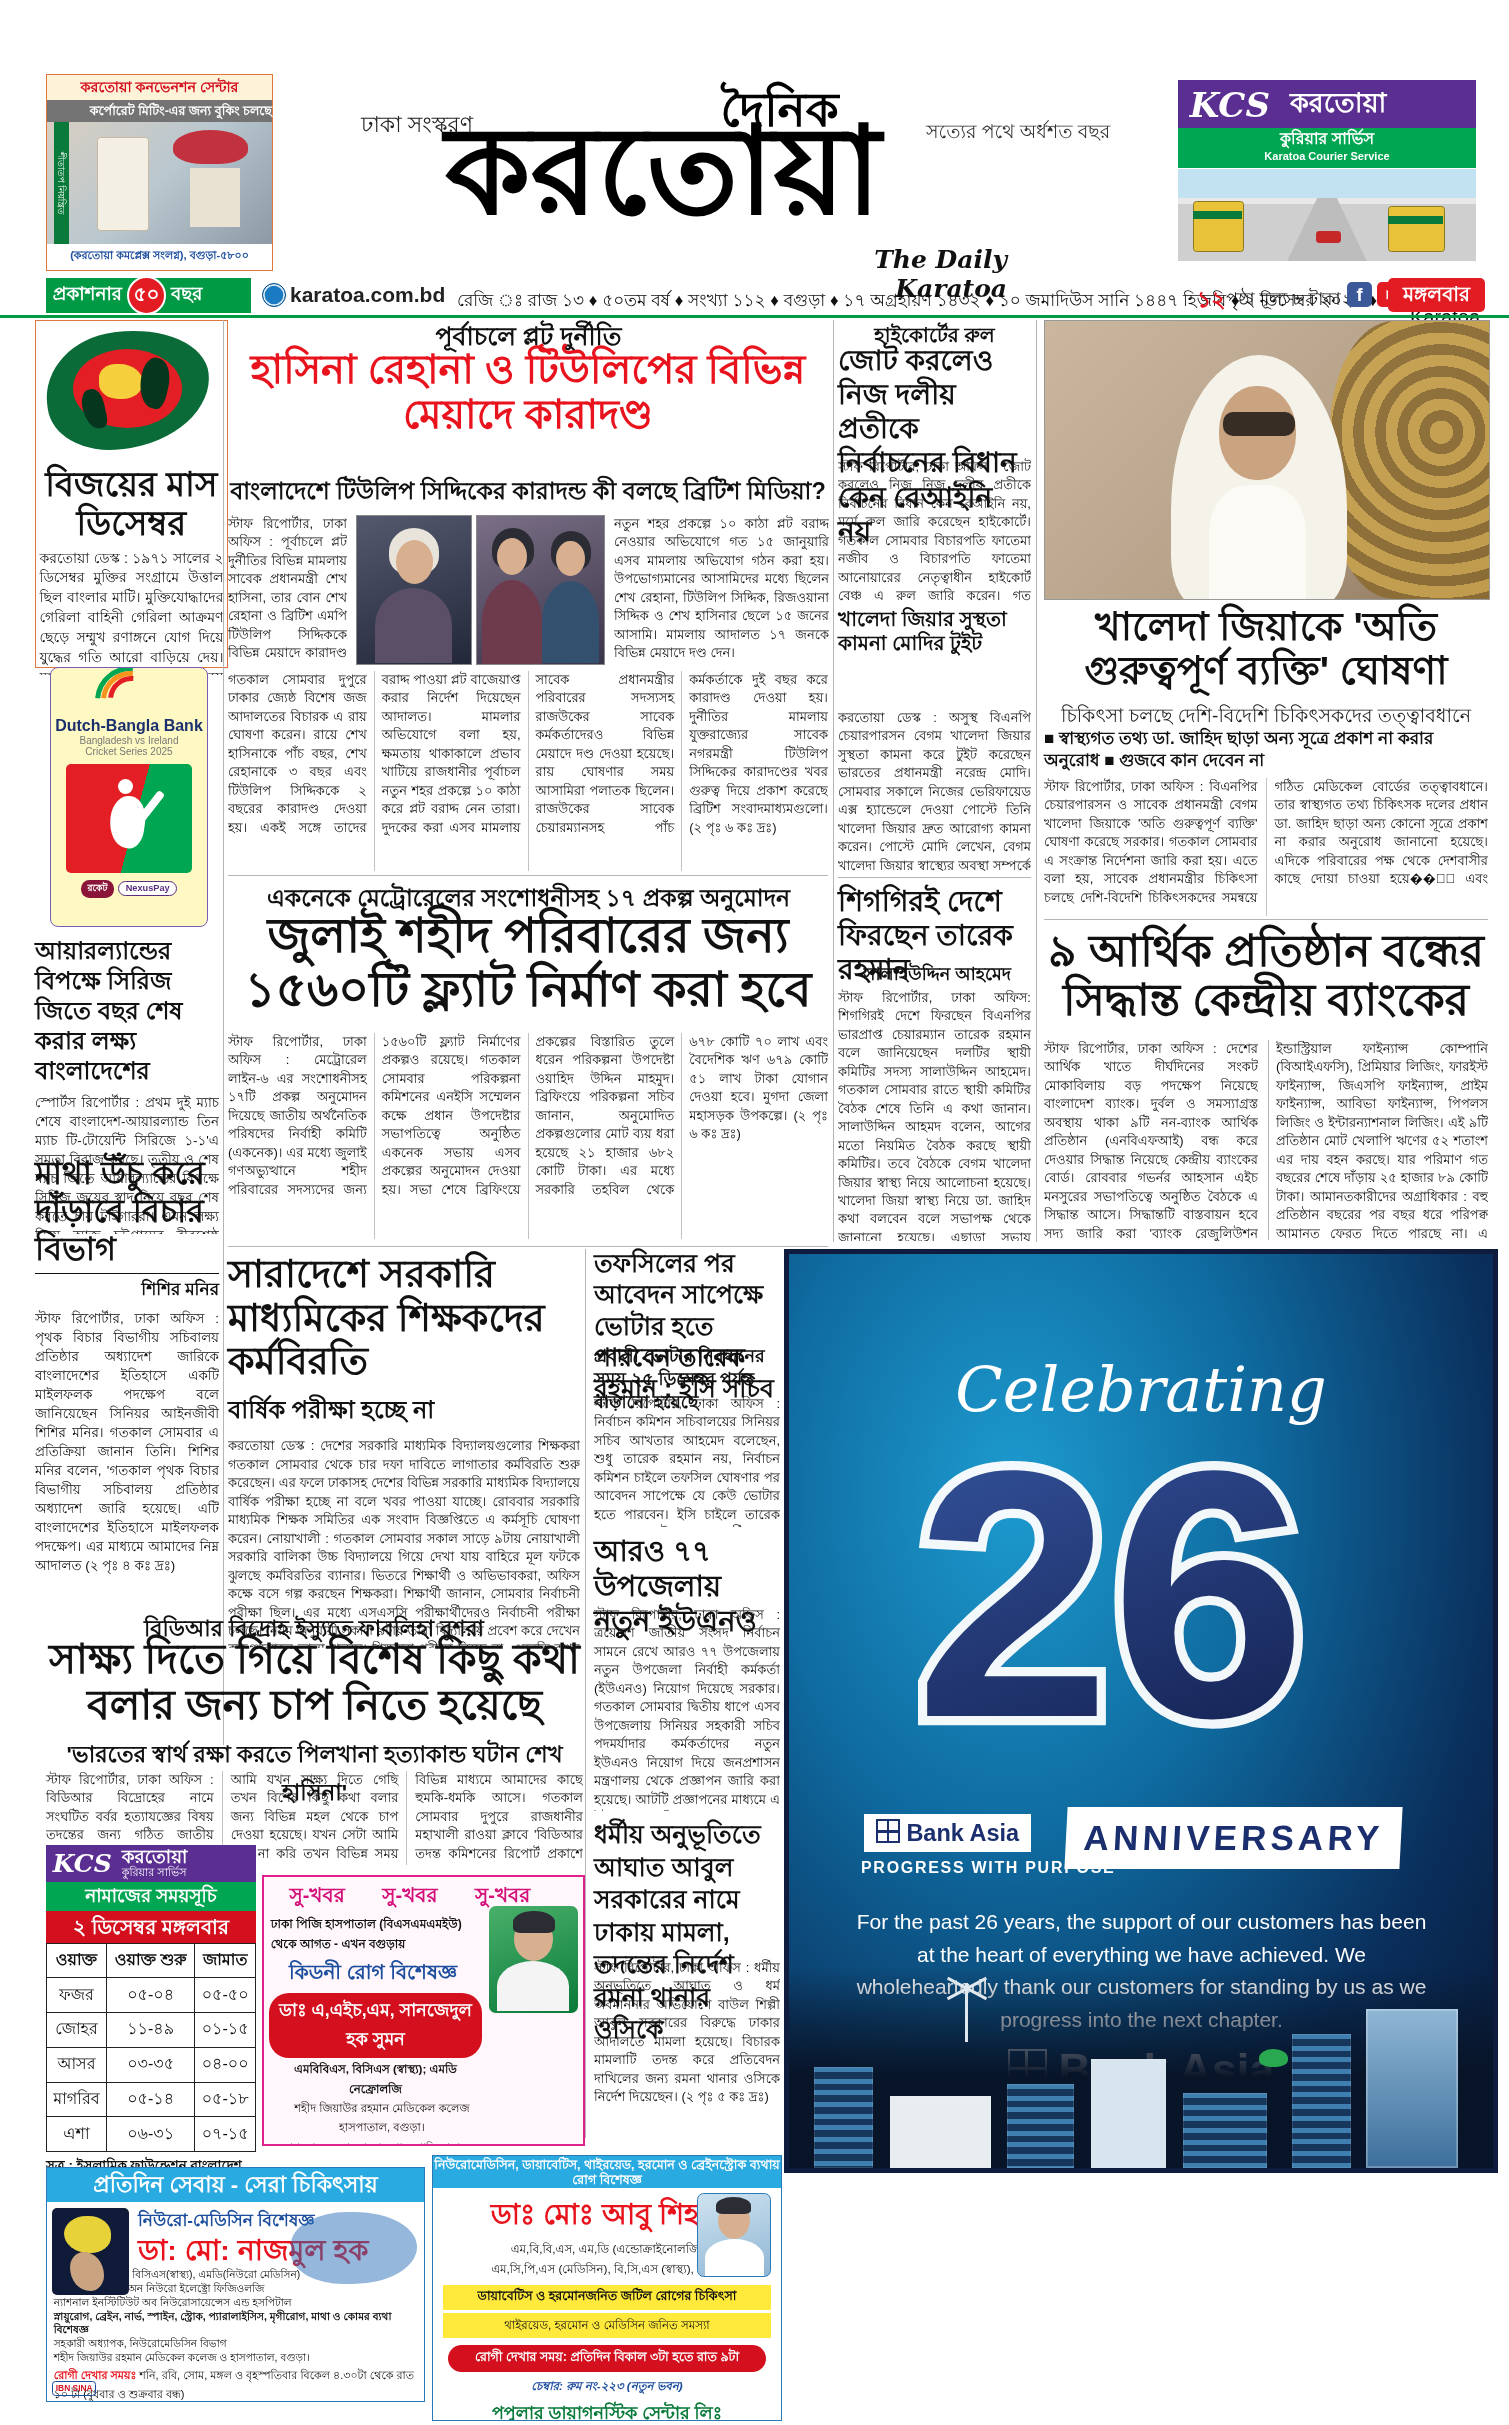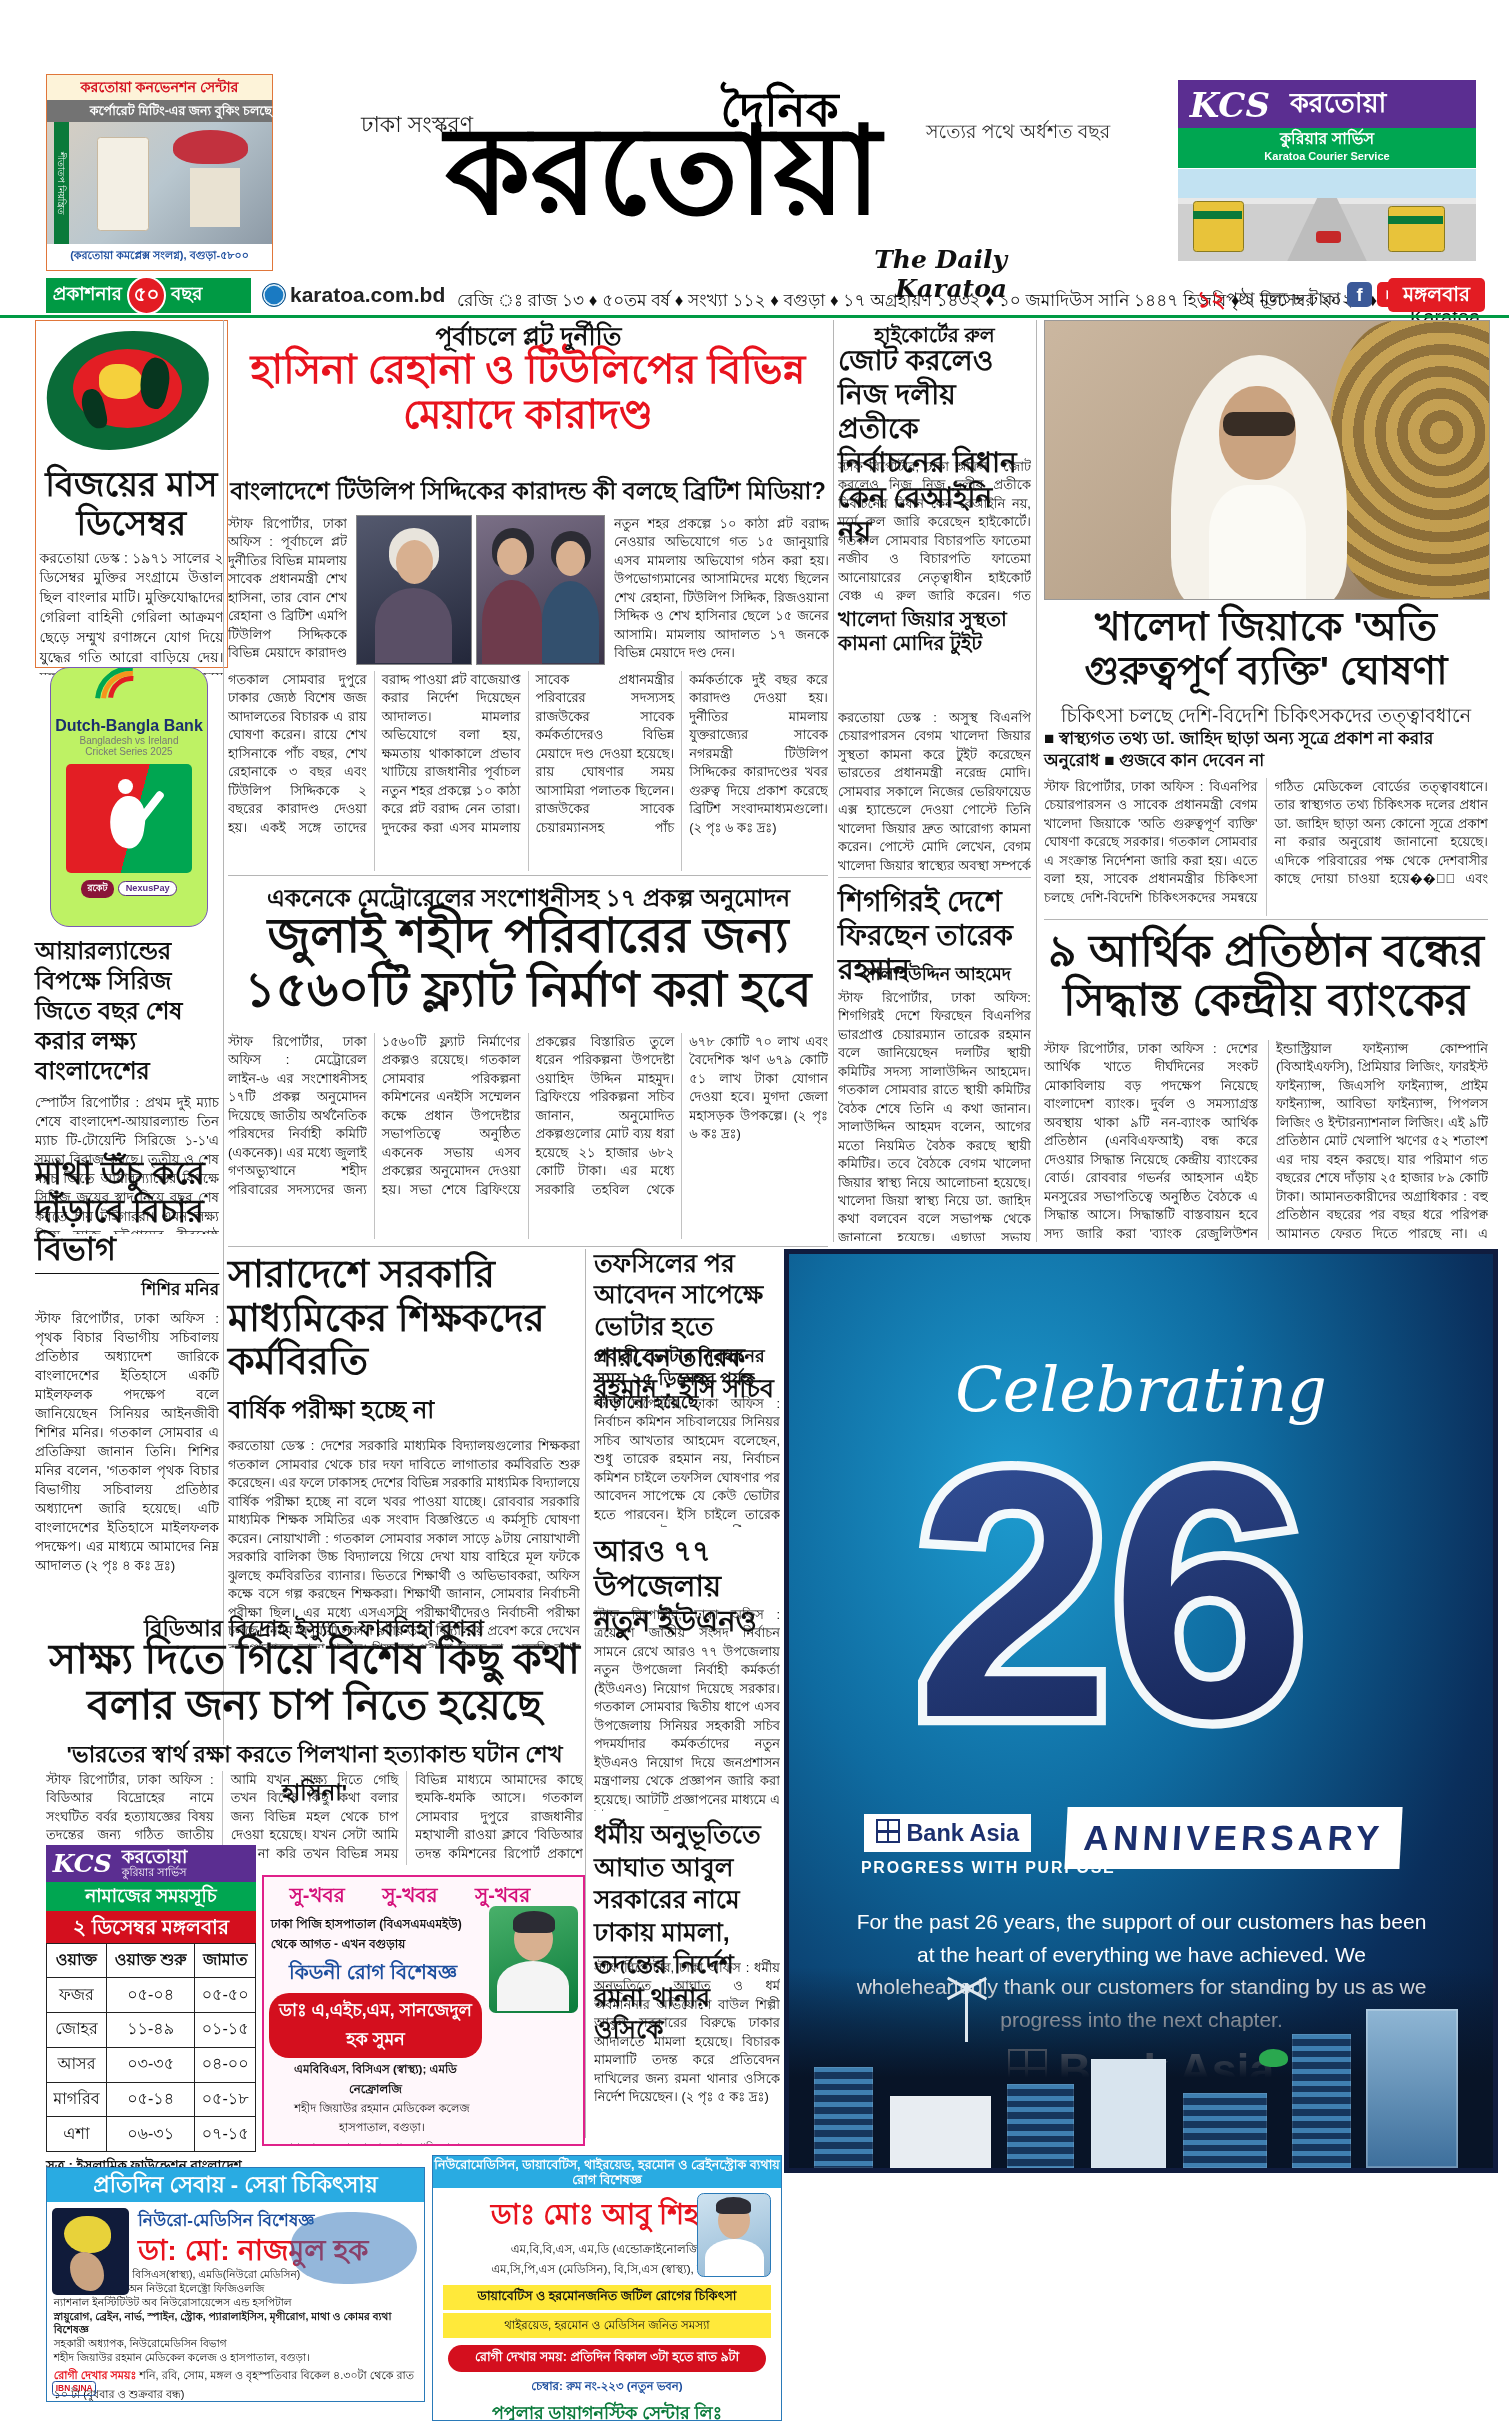--- a/index.html
+++ b/index.html
@@ -52,21 +52,21 @@
   .sky{position:absolute;left:0;right:0;bottom:0;background:linear-gradient(rgba(8,20,39,0),#081427 55%);}
   .bld{position:absolute;background:linear-gradient(#2a5d8e,#16365c);box-shadow:inset 0 0 0 0.8px rgba(255,255,255,.15);}
   .bld.win{background-image:repeating-linear-gradient(#3f7fb0 0 5px,#16365c 5px 11.7px);}
   .pinkad{border:2.5px solid #e0218a;background:#fff7fb;overflow:hidden;}
   .sukhobor{color:#d4107a;font-weight:bold;}
   .redband{background:#d40f1e;color:#fff;font-weight:bold;border-radius:20px;text-align:center;}
   .cyanbar{background:#29abe2;color:#fff;font-weight:bold;text-align:center;}
   .ibnbox{border:1.7px solid #2a7ab8;background:#fff;overflow:hidden;}
   .shihabbox{border:1.7px solid #2a7ab8;background:#fff;overflow:hidden;}
   .ylw{background:#ffe93a;}
-  .dbblbox{border:1.7px solid #7a5ab5;border-radius:19px;background:#bef264;overflow:hidden;}
+  .dbblbox{border:1.7px solid #7a5ab5;border-radius:8px;background:#fef9c3;overflow:hidden;}
   .arc{position:absolute;border-radius:50%;border-style:solid;border-color:transparent;}
   .crick{background:linear-gradient(105deg,#e31e24 0 54%,#00a651 54% 100%);position:relative;border-radius:5px;overflow:hidden;}
   .pill{border-radius:8.4px;font-size:9.2px;font-weight:bold;display:inline-block;padding:1.7px 6.7px;}
 </style>
 </head>
 <body>
 
 <div id="page">
 
   <div class="abs convbox" style="left:46px;top:74px;width:225px;height:195px;">
@@ -381,21 +381,21 @@
   </div>
 
   <div class="abs shihabbox" style="left:432px;top:2155px;width:348px;height:264px;">
     <div class="cyanbar" style="height:30px;font-size:12.6px;line-height:1.2;padding-top:1.7px;">নিউরোমেডিসিন, ডায়াবেটিস, থাইরয়েড, হরমোন ও ব্রেইনস্ট্রোক ব্যথায় রোগ বিশেষজ্ঞ</div>
     <div class="b red ctr" style="font-size:28.5px;margin-top:5px;">ডাঃ মোঃ আবু শিহাব</div>
     <div class="ctr" style="font-size:11.7px;">এম,বি,বি,এস, এম,ডি (এন্ডোক্রাইনোলজি)</div>
     <div class="ctr" style="font-size:11.7px;">এম,সি,পি,এস (মেডিসিন), বি,সি,এস (স্বাস্থ্য), ঢাকা।</div>
     <div class="ylw ctr b" style="font-size:12.6px;margin:5px 10px 0;padding:2.5px;">ডায়াবেটিস ও হরমোনজনিত জটিল রোগের চিকিৎসা</div>
     <div class="ylw ctr" style="font-size:11.7px;margin:3.4px 10px 0;padding:2.5px;">থাইরয়েড, হরমোন ও মেডিসিন জনিত সমস্যা</div>
     <div class="redband" style="margin:6.7px 15px 0;font-size:12.6px;padding:3.4px;">রোগী দেখার সময়: প্রতিদিন বিকাল ৩টা হতে রাত ৯টা</div>
-    <div class="ctr b" style="font-size:11.7px;margin-top:5px;color:#1d4e9e;">চেম্বার: রুম নং-২২৩ (নতুন ভবন)</div>
+    <div class="ctr b" style="font-size:11.7px;margin-top:5px;color:#1d4e9e;font-style:italic;">চেম্বার: রুম নং-২২৩ (নতুন ভবন)</div>
     <div class="ctr b" style="font-size:17.6px;color:#0a7a3a;margin-top:3.4px;">পপুলার ডায়াগনস্টিক সেন্টার লিঃ</div>
 
     <div class="abs" style="right:10px;top:37px;width:72px;height:82px;background:linear-gradient(160deg,#cfe3f0,#8fb6d4);border:1.7px solid #2a7ab8;border-radius:6.7px;">
       <span class="head" style="left:20px;top:8.4px;width:32px;height:37px;"></span>
       <span class="hair" style="left:18.4px;top:3.4px;width:35px;height:17px;border-radius:50% 50% 20% 20%;"></span>
       <span class="shoulder" style="left:6.7px;top:45px;width:59px;height:37px;background:#fff;"></span>
     </div>
   </div>
 
 </div>

